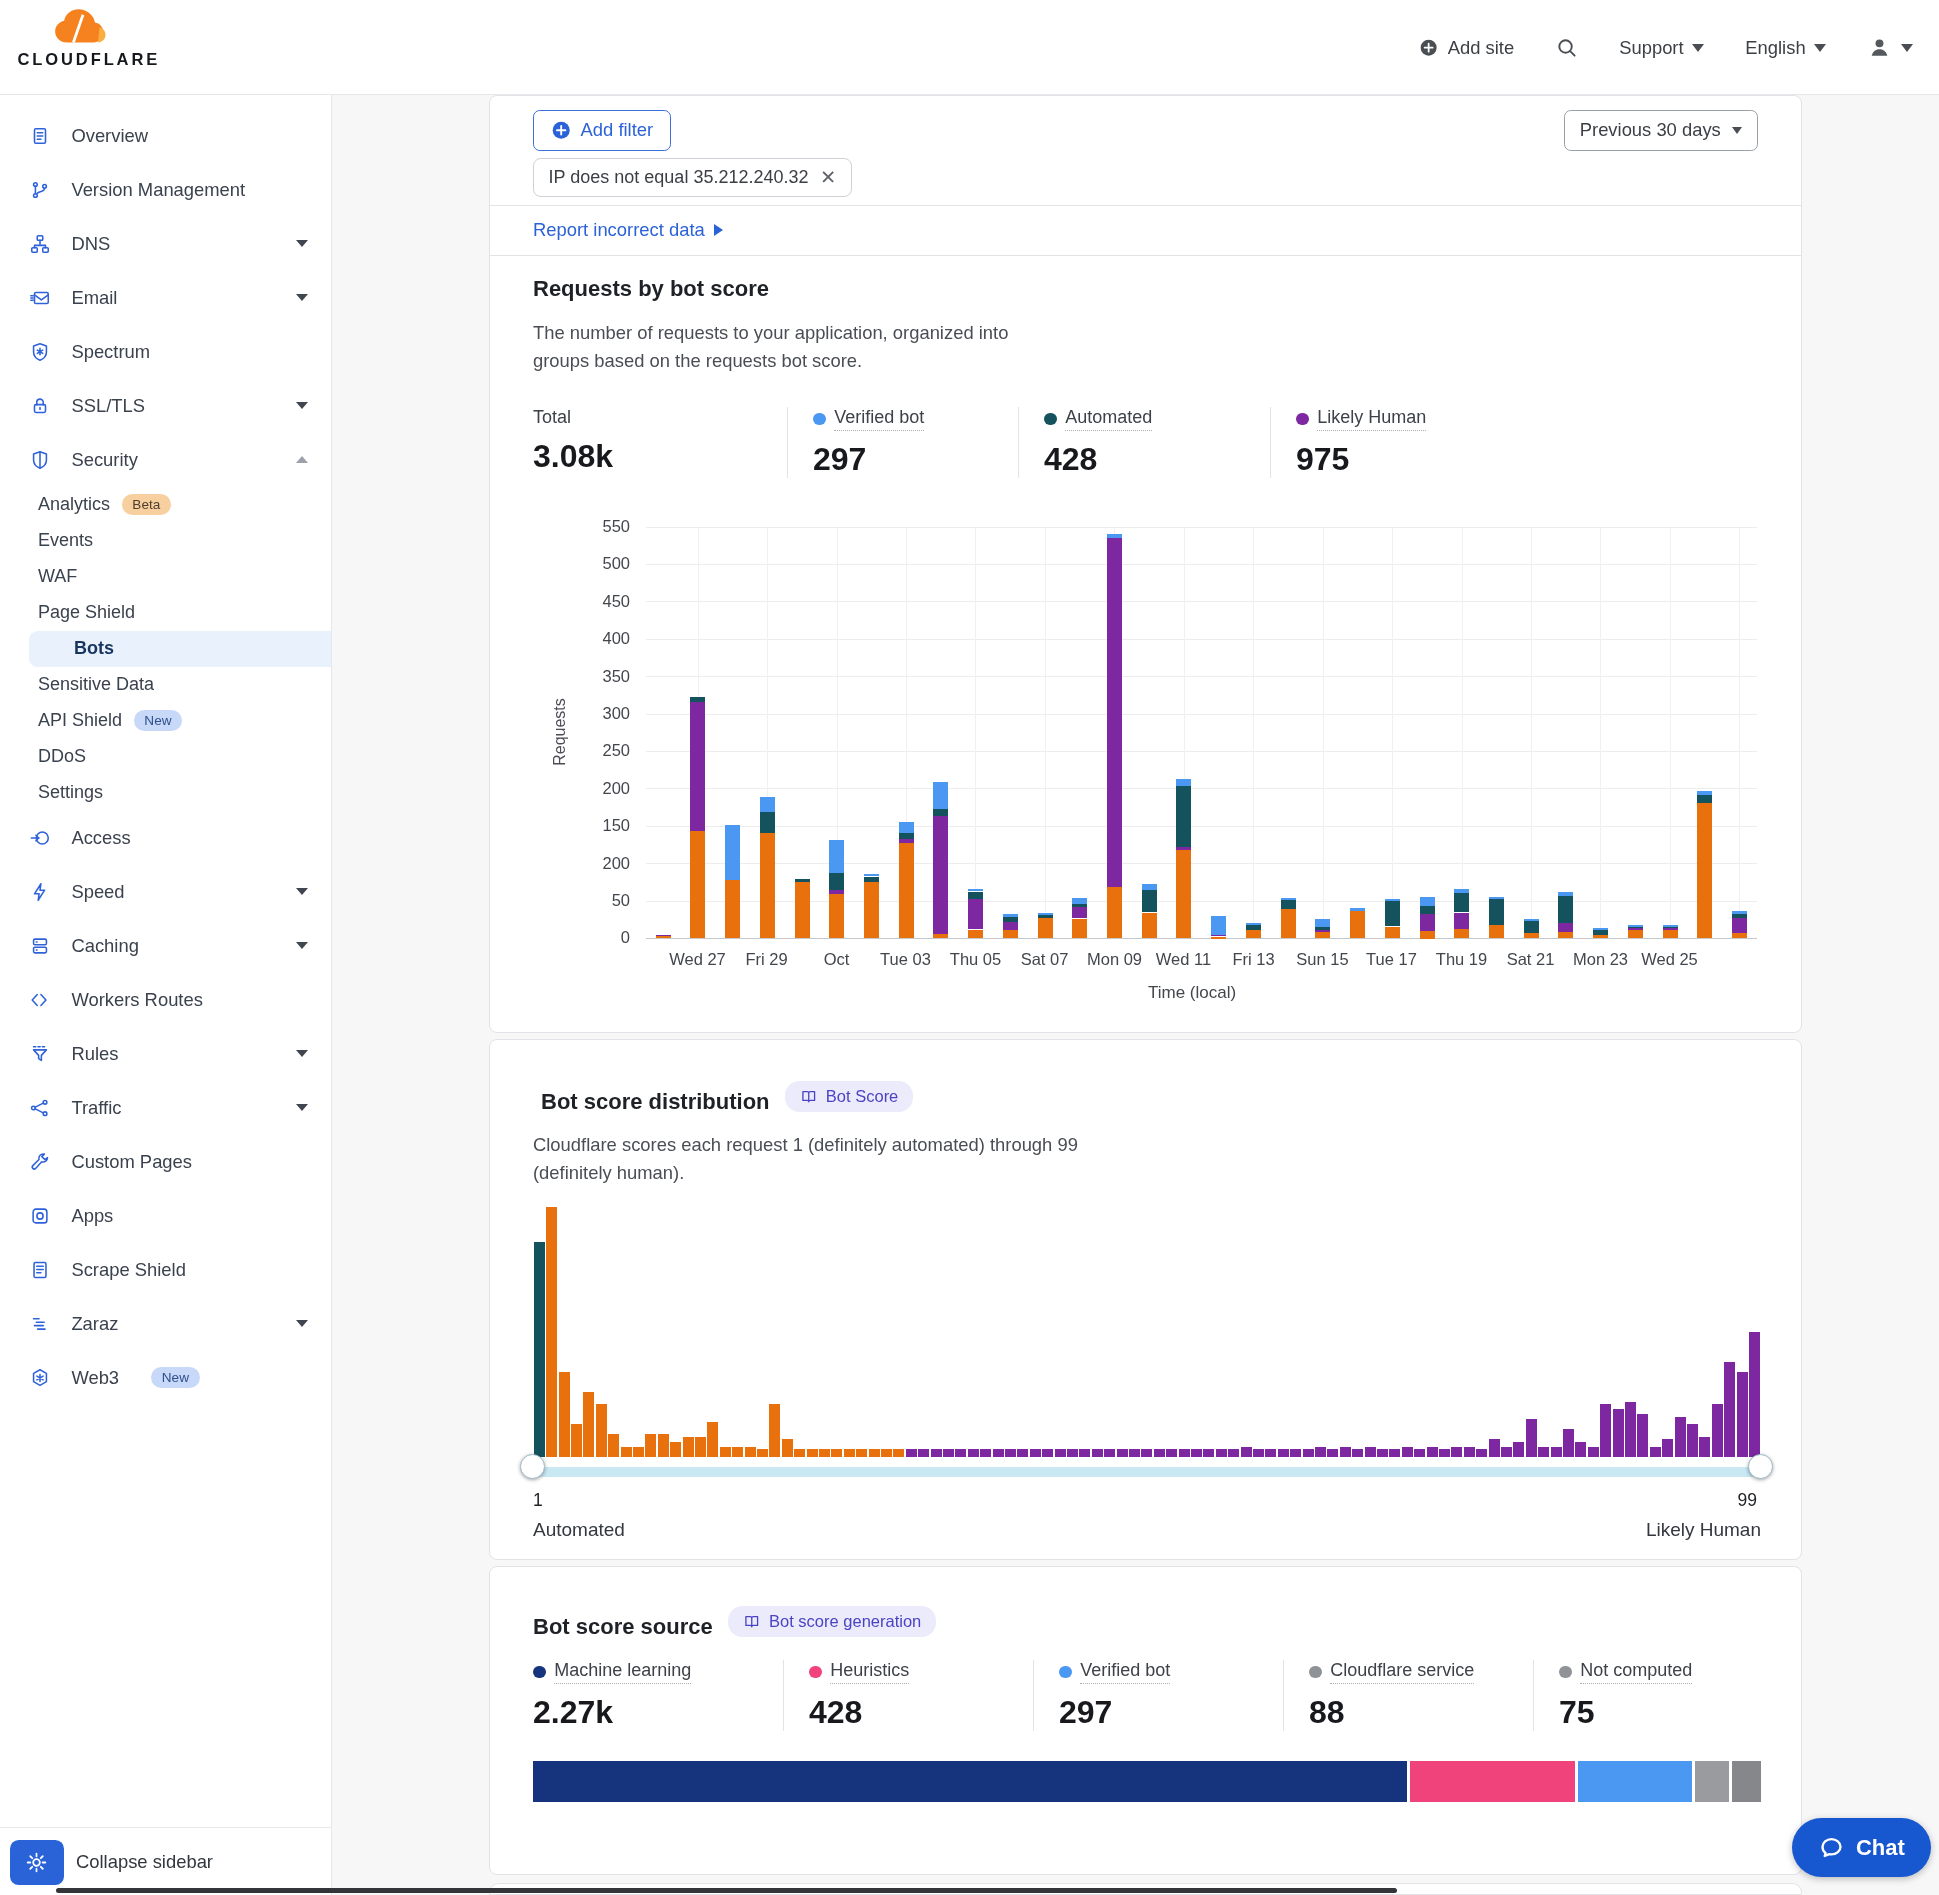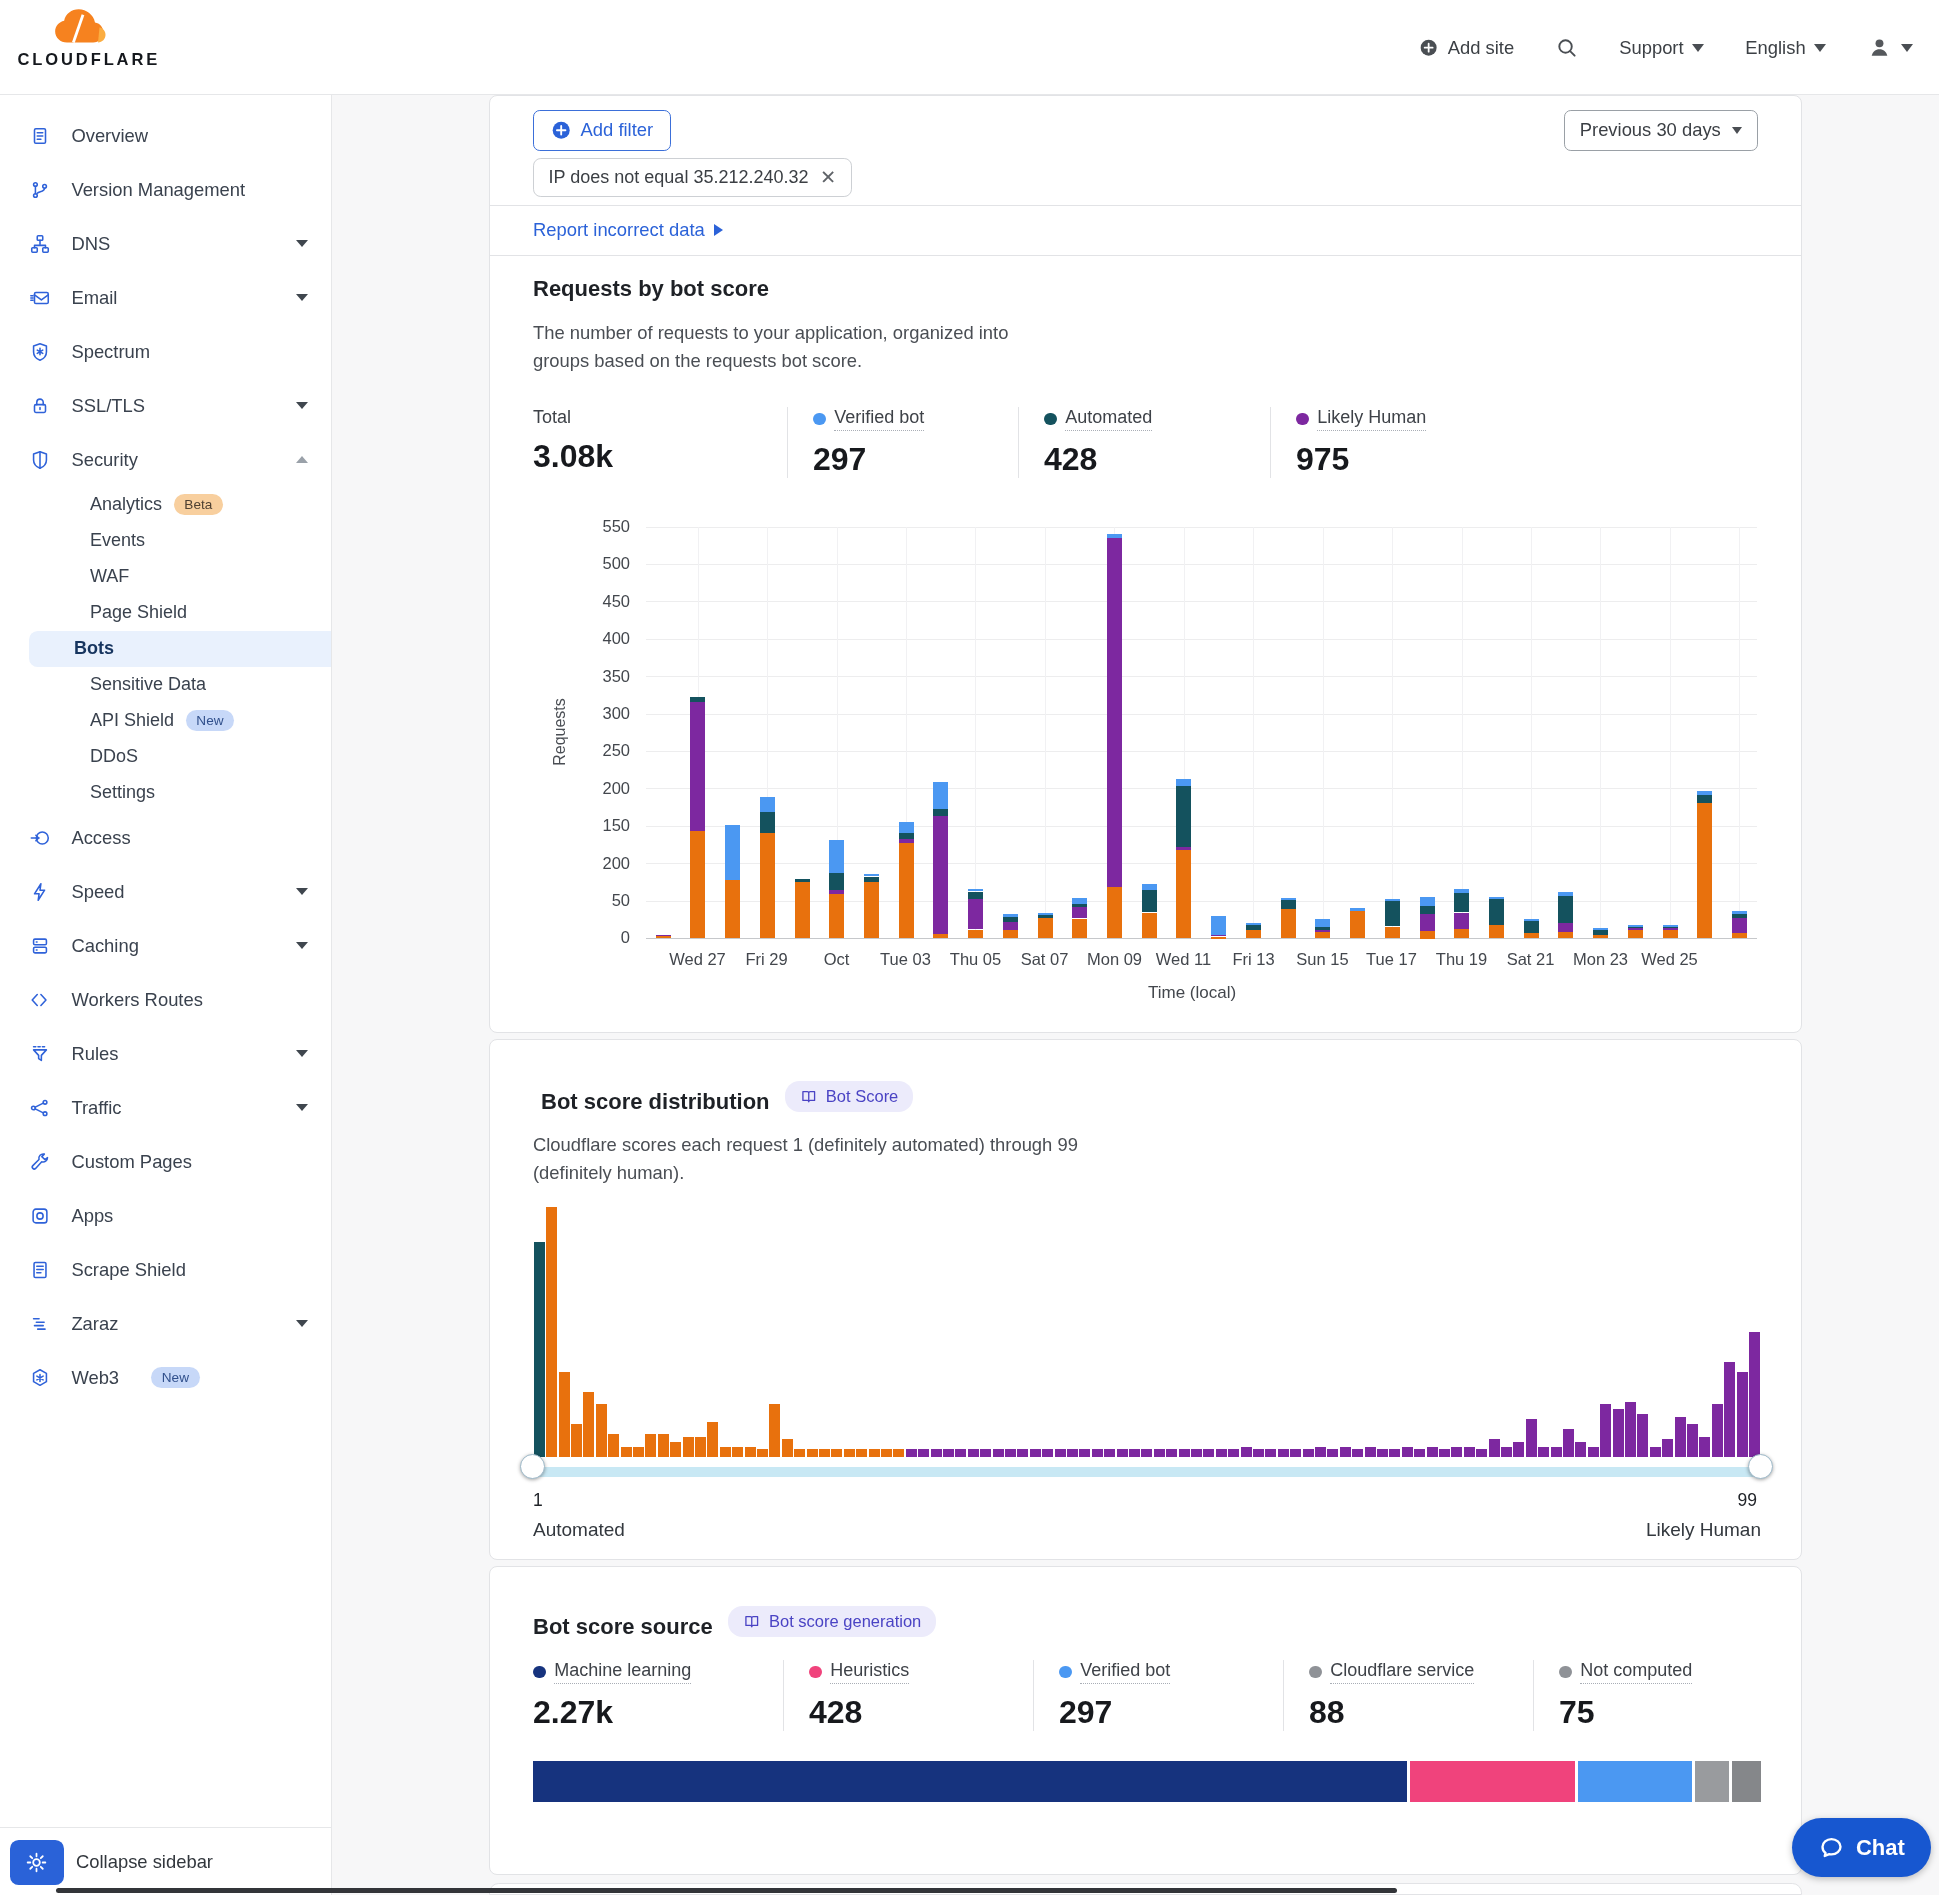--- a/index.html
+++ b/index.html
@@ -16,21 +16,21 @@
 
   
   .sidebar { position:absolute; left:0; top:95px; width:332px; bottom:0; background:#fff; border-right:1px solid #e6e7e9; z-index:4; }
   .site-row { height:62px; border-bottom:1px solid #e6e7e9; display:flex; align-items:center; padding:0 21.3px; gap:17.5px; }
   .site-name { font-size:19.4px; font-weight:bold; color:#1f242b; flex:1; }
   .caret-right { width:0; height:0; border-top:6.8px solid transparent; border-bottom:6.8px solid transparent; border-left:9.7px solid #23262a; }
   .nav { padding-top:13.6px; }
   .nav-item { height:54px; display:flex; align-items:center; padding:0 23px 0 29px; gap:20.4px; color:#3a424e; font-size:18.4px; cursor:pointer; position:relative; }
   .nav-item .ic { color:#2f62d9; width:22px; height:22px; flex:0 0 22px; }
   .nav-item .lbl { flex:1; }
-  .nav-sub { height:36px; display:flex; align-items:center; padding:0 23px 0 90px; color:#3a424e; font-size:18px; cursor:pointer; }
+  .nav-sub { height:36px; display:flex; align-items:center; padding:0 23px 0 38px; color:#3a424e; font-size:18px; cursor:pointer; }
   .nav-sub.selected { background:#e9f1fd; border-radius:8.7px 0 0 8.7px; margin-left:29px; padding-left:45px; font-weight:bold; color:#17355f; }
   .chev { width:0; height:0; border-left:6.8px solid transparent; border-right:6.8px solid transparent; }
   .chev.down { border-top:7.8px solid #3f464e; }
   .chev.up { border-bottom:7.8px solid #9aa1a9; }
   .badge { display:inline-block; font-size:13.6px; padding:2.9px 10.7px; border-radius:11.6px; margin-left:11.6px; }
   .badge.beta { background:#f8cf9e; color:#4f4132; }
   .badge.new { background:#c7d8f8; color:#31508c; }
   .sidebar-bottom { position:absolute; left:0; bottom:0; width:331px; height:68px; border-top:1px solid #e6e7e9; background:#fff; display:flex; align-items:center; }
   .gear-btn { position:absolute; left:9.7px; top:11.6px; width:54px; height:45px; background:#2a62d8; border-radius:8.7px; display:flex; align-items:center; justify-content:center; color:#fff; cursor:pointer; }
   .collapse-lbl { margin-left:76px; font-size:18.4px; color:#32373d; }

